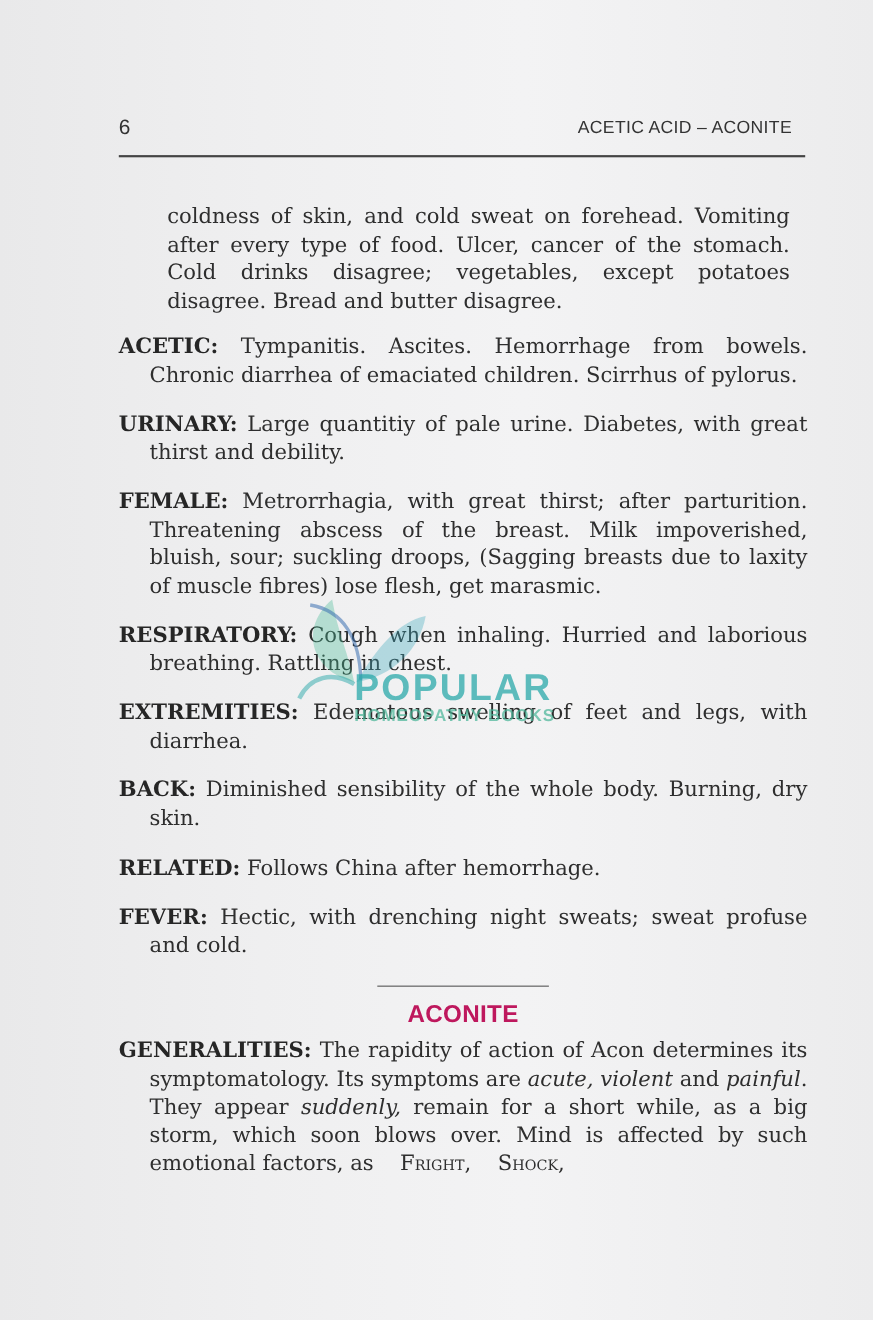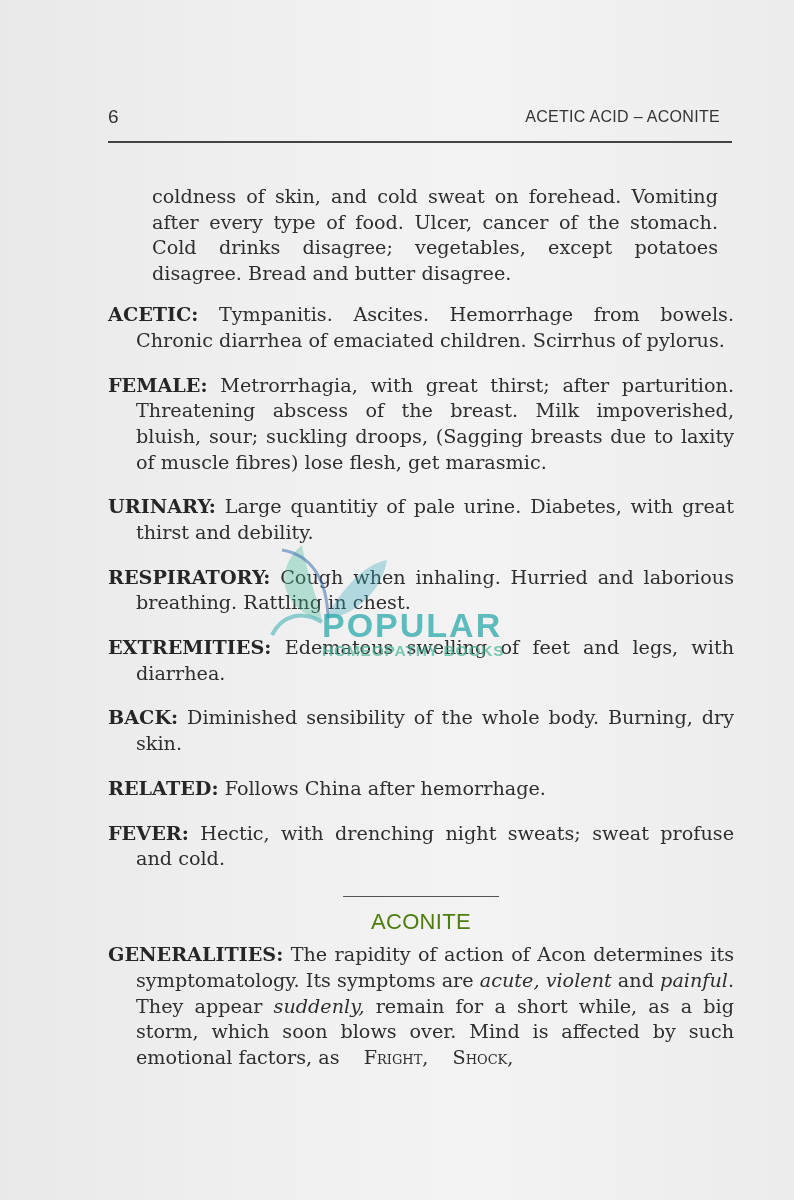--- a/index.html
+++ b/index.html
@@ -31,22 +31,22 @@
     font-size:19.2px; line-height:25.6px; color:#2e2e2e;
   }
   .para { text-align:justify; margin:16px; }
   .cont { padding-left:28px; }
   .entry { padding-left:28px; text-indent:-28px; margin-top:8px; text-align:justify; }
   .entry .lbl { font-weight:bold; color:#262626; }
   .divider-line {
     width:156px; height:1px; background:#555; margin:24px auto 0 auto;
   }
   .section-title {
-    text-align:center; font-family:"Liberation Sans", sans-serif; font-weight:normal;
-    font-size:22px; margin-top:12px; margin-bottom:6px; color:#4d7c0f; letter-spacing:0.3px;
+    text-align:center; font-family:"Liberation Sans", sans-serif; font-weight:bold;
+    font-size:22px; margin-top:12px; margin-bottom:6px; color:#be185d; letter-spacing:0.3px;
   }
   .sc { font-variant: small-caps; margin-left: 18px; }
   .watermark {
     position:absolute; left:262px; top:540px; width:290px; height:130px;
     pointer-events:none;
   }
   .wm-text1 {
     position:absolute; left:60px; top:66px;
     font-family:"Liberation Sans", sans-serif; font-weight:bold; font-size:34px;
     color:rgba(41,168,170,0.75); letter-spacing:2px;
@@ -65,22 +65,22 @@
   <div class="header">
     <span class="page-num">6</span>
     <span class="running-head">ACETIC ACID – ACONITE</span>
   </div>
   <div class="rule"></div>
 
   <div class="body-text">
     <p class="para cont">coldness of skin, and cold sweat on forehead. Vomiting after every type of food. Ulcer, cancer of the stomach. Cold drinks disagree; vegetables, except potatoes disagree. Bread and butter disagree.</p>
 
     <p class="entry"><span class="lbl">ACETIC:</span><span> Tympanitis. Ascites. Hemorrhage from bowels. Chronic diarrhea of emaciated children.  Scirrhus of pylorus.</span></p>
+    <p class="entry"><span class="lbl">URINARY:</span><span>  Large quantitiy of pale urine. Diabetes, with great thirst and debility.</span></p>
     <p class="entry"><span class="lbl">FEMALE:</span><span>  Metrorrhagia, with great thirst; after parturition. Threatening abscess of the breast. Milk impoverished, bluish, sour; suckling droops, (Sagging breasts due to laxity of muscle fibres) lose flesh, get marasmic.</span></p>
-    <p class="entry"><span class="lbl">URINARY:</span><span>  Large quantitiy of pale urine. Diabetes, with great thirst and debility.</span></p>
     <p class="entry"><span class="lbl">RESPIRATORY:</span><span>  Cough when inhaling. Hurried and laborious breathing. Rattling in chest.</span></p>
     <p class="entry"><span class="lbl">EXTREMITIES:</span><span> Edematous swelling of feet and legs, with diarrhea.</span></p>
     <p class="entry"><span class="lbl">BACK:</span><span>  Diminished sensibility of the whole body. Burning, dry skin.</span></p>
     <p class="entry"><span class="lbl">RELATED:</span><span>  Follows China after hemorrhage.</span></p>
     <p class="entry"><span class="lbl">FEVER:</span><span>  Hectic, with drenching night sweats; sweat profuse and cold.</span></p>
 
     <div class="divider-line"></div>
     <div class="section-title">ACONITE</div>
 
     <p class="entry"><span class="lbl">GENERALITIES:</span><span>  The rapidity of action of Acon determines its symptomatology. Its symptoms are </span><i>acute, violent</i><span> and </span><i>painful</i><span>. They appear </span><i>suddenly,</i><span> remain for a short while, as a big storm, which soon blows over. Mind is affected by such emotional factors, as </span><span class="sc">Fright</span><span>, </span><span class="sc">Shock</span><span>,</span></p>

